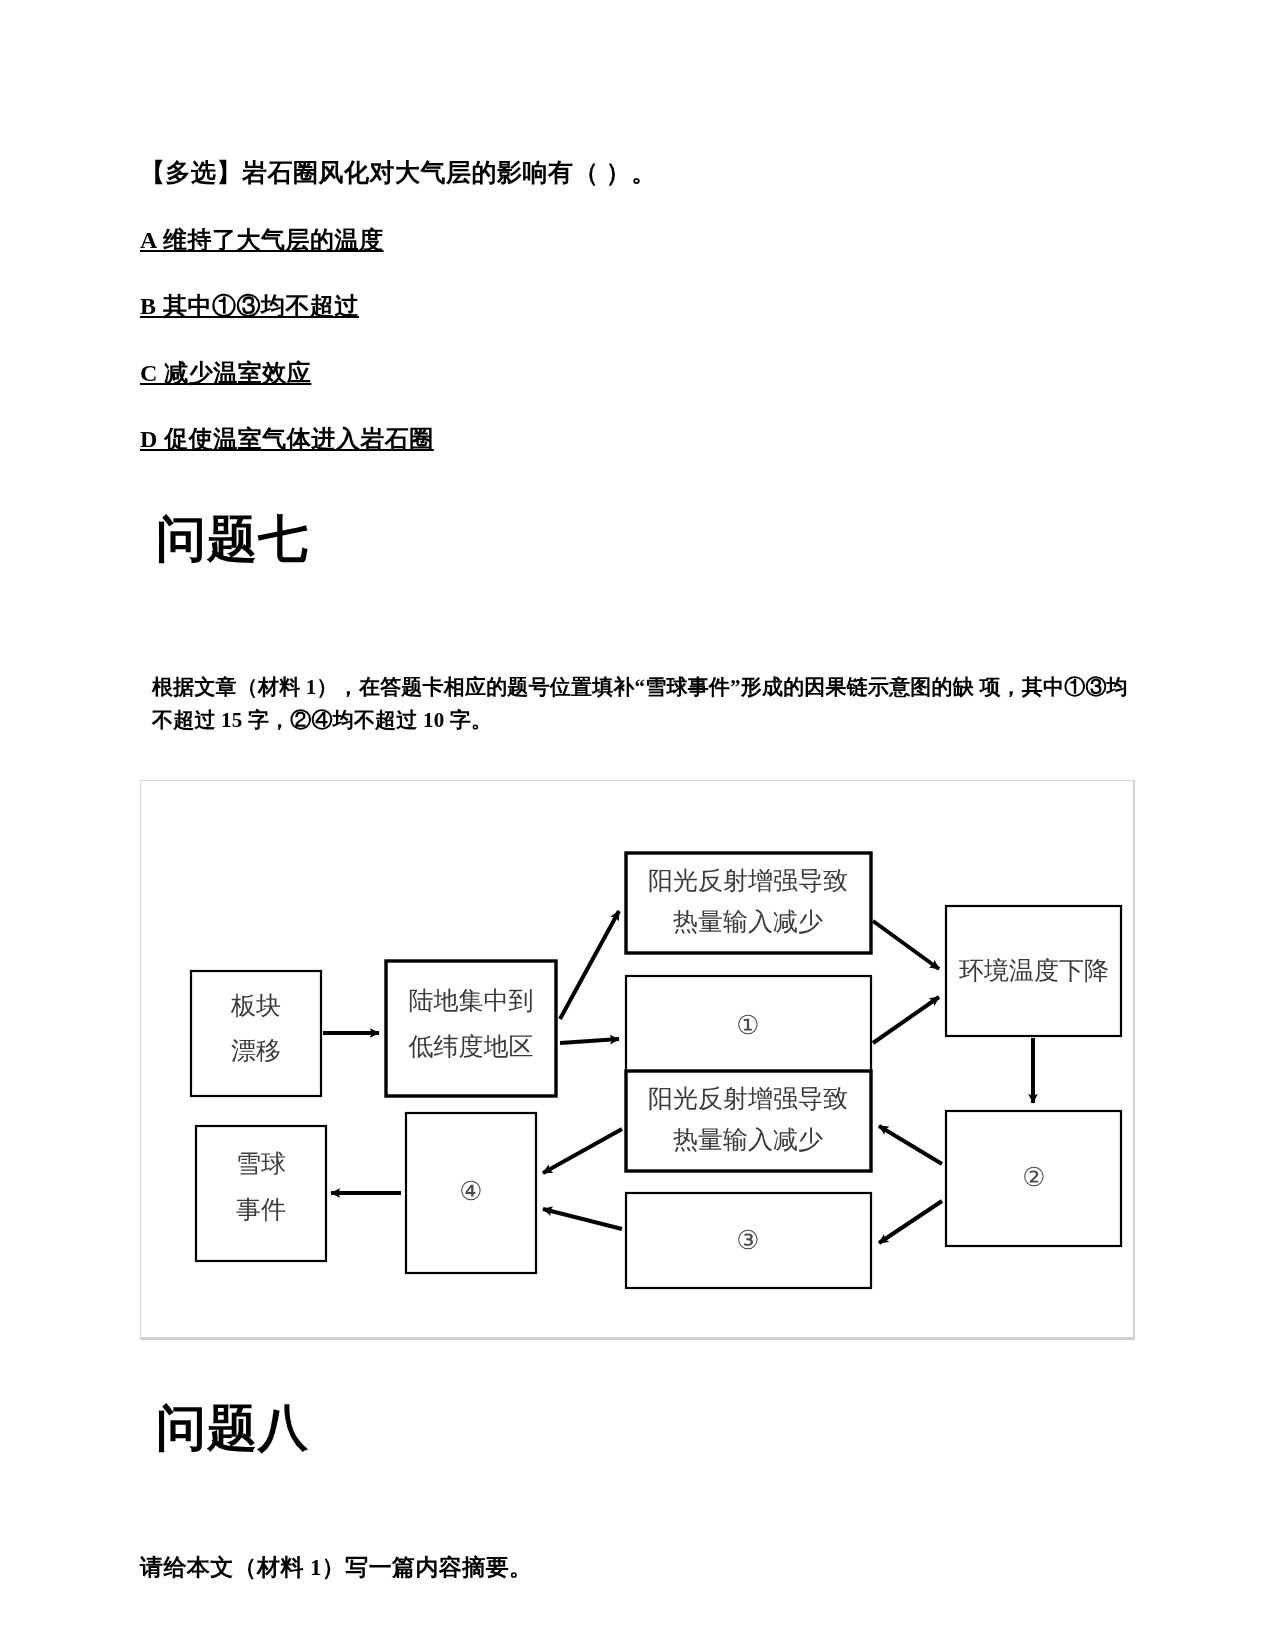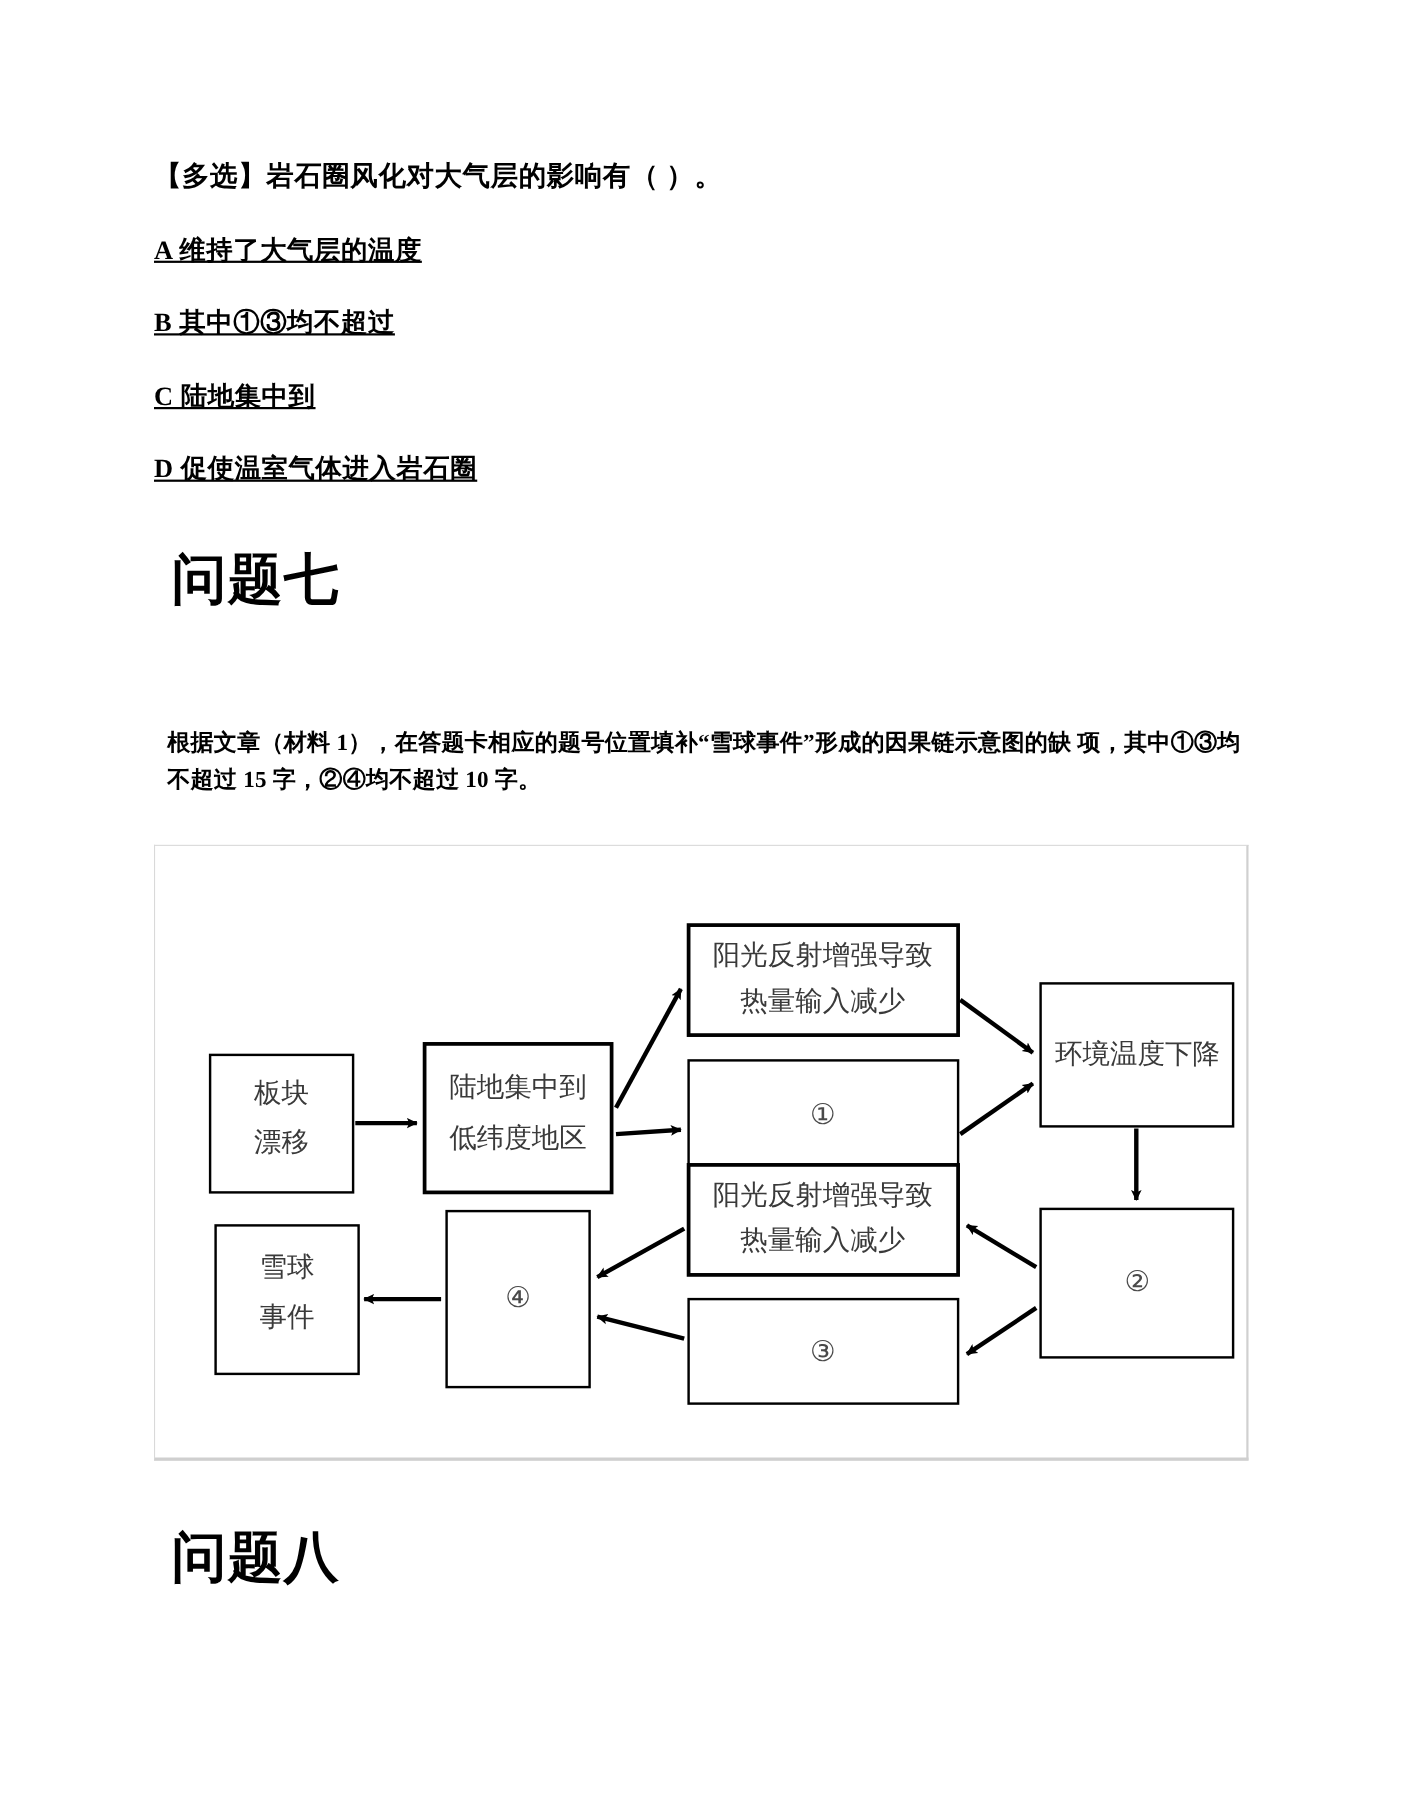--- a/index.html
+++ b/index.html
@@ -18,21 +18,21 @@
   .page {
     position: relative;
     width: 1275px;
     height: 1650px;
     padding: 0;
     box-sizing: border-box;
   }
   .content {
     position: absolute;
     left: 140px;
-    top: 4px;
+    top: 16px;
     width: 1000px;
   }
 
   
   .q-stem {
     font-size: 25px;
     font-weight: bold;
     line-height: 1.35;
     margin: 0;
     padding: 0;
@@ -131,21 +131,21 @@
 
     <p class="q-stem">【多选】岩石圈风化对大气层的影响有（   ）。</p>
 
     <div class="gap-sm"></div>
     <p class="opt">A 维持了大气层的温度</p>
 
     <div class="gap-sm"></div>
     <p class="opt">B 其中①③均不超过</p>
 
     <div class="gap-sm"></div>
-    <p class="opt">C 陆地集中到</p>
+    <p class="opt">C 减少温室效应</p>
 
     <div class="gap-sm"></div>
     <p class="opt">D 促使温室气体进入岩石圈</p>
 
     <div class="gap-heading-top"></div>
     <h2 class="section-heading">问题七</h2>
 
     <div class="gap-heading-bottom"></div>
     <p class="prompt">
       <span>根据文章（材料 1），在答题卡相应的题号位置填补“雪球事件”形成的因果链示意图的缺</span>
@@ -240,15 +240,16 @@
             <text class="boxtext" x="120" y="431">事件</text>
           </g>
         </svg>
       </div>
     </div>
 
     <div class="gap-fig-bottom"></div>
     <h2 class="section-heading">问题八</h2>
 
     <div class="gap-after-h8"></div>
+    <p class="closing">请给本文（材料 1）写一篇内容摘要。</p>
 
   </div>
 </div>
 
 </body></html>

